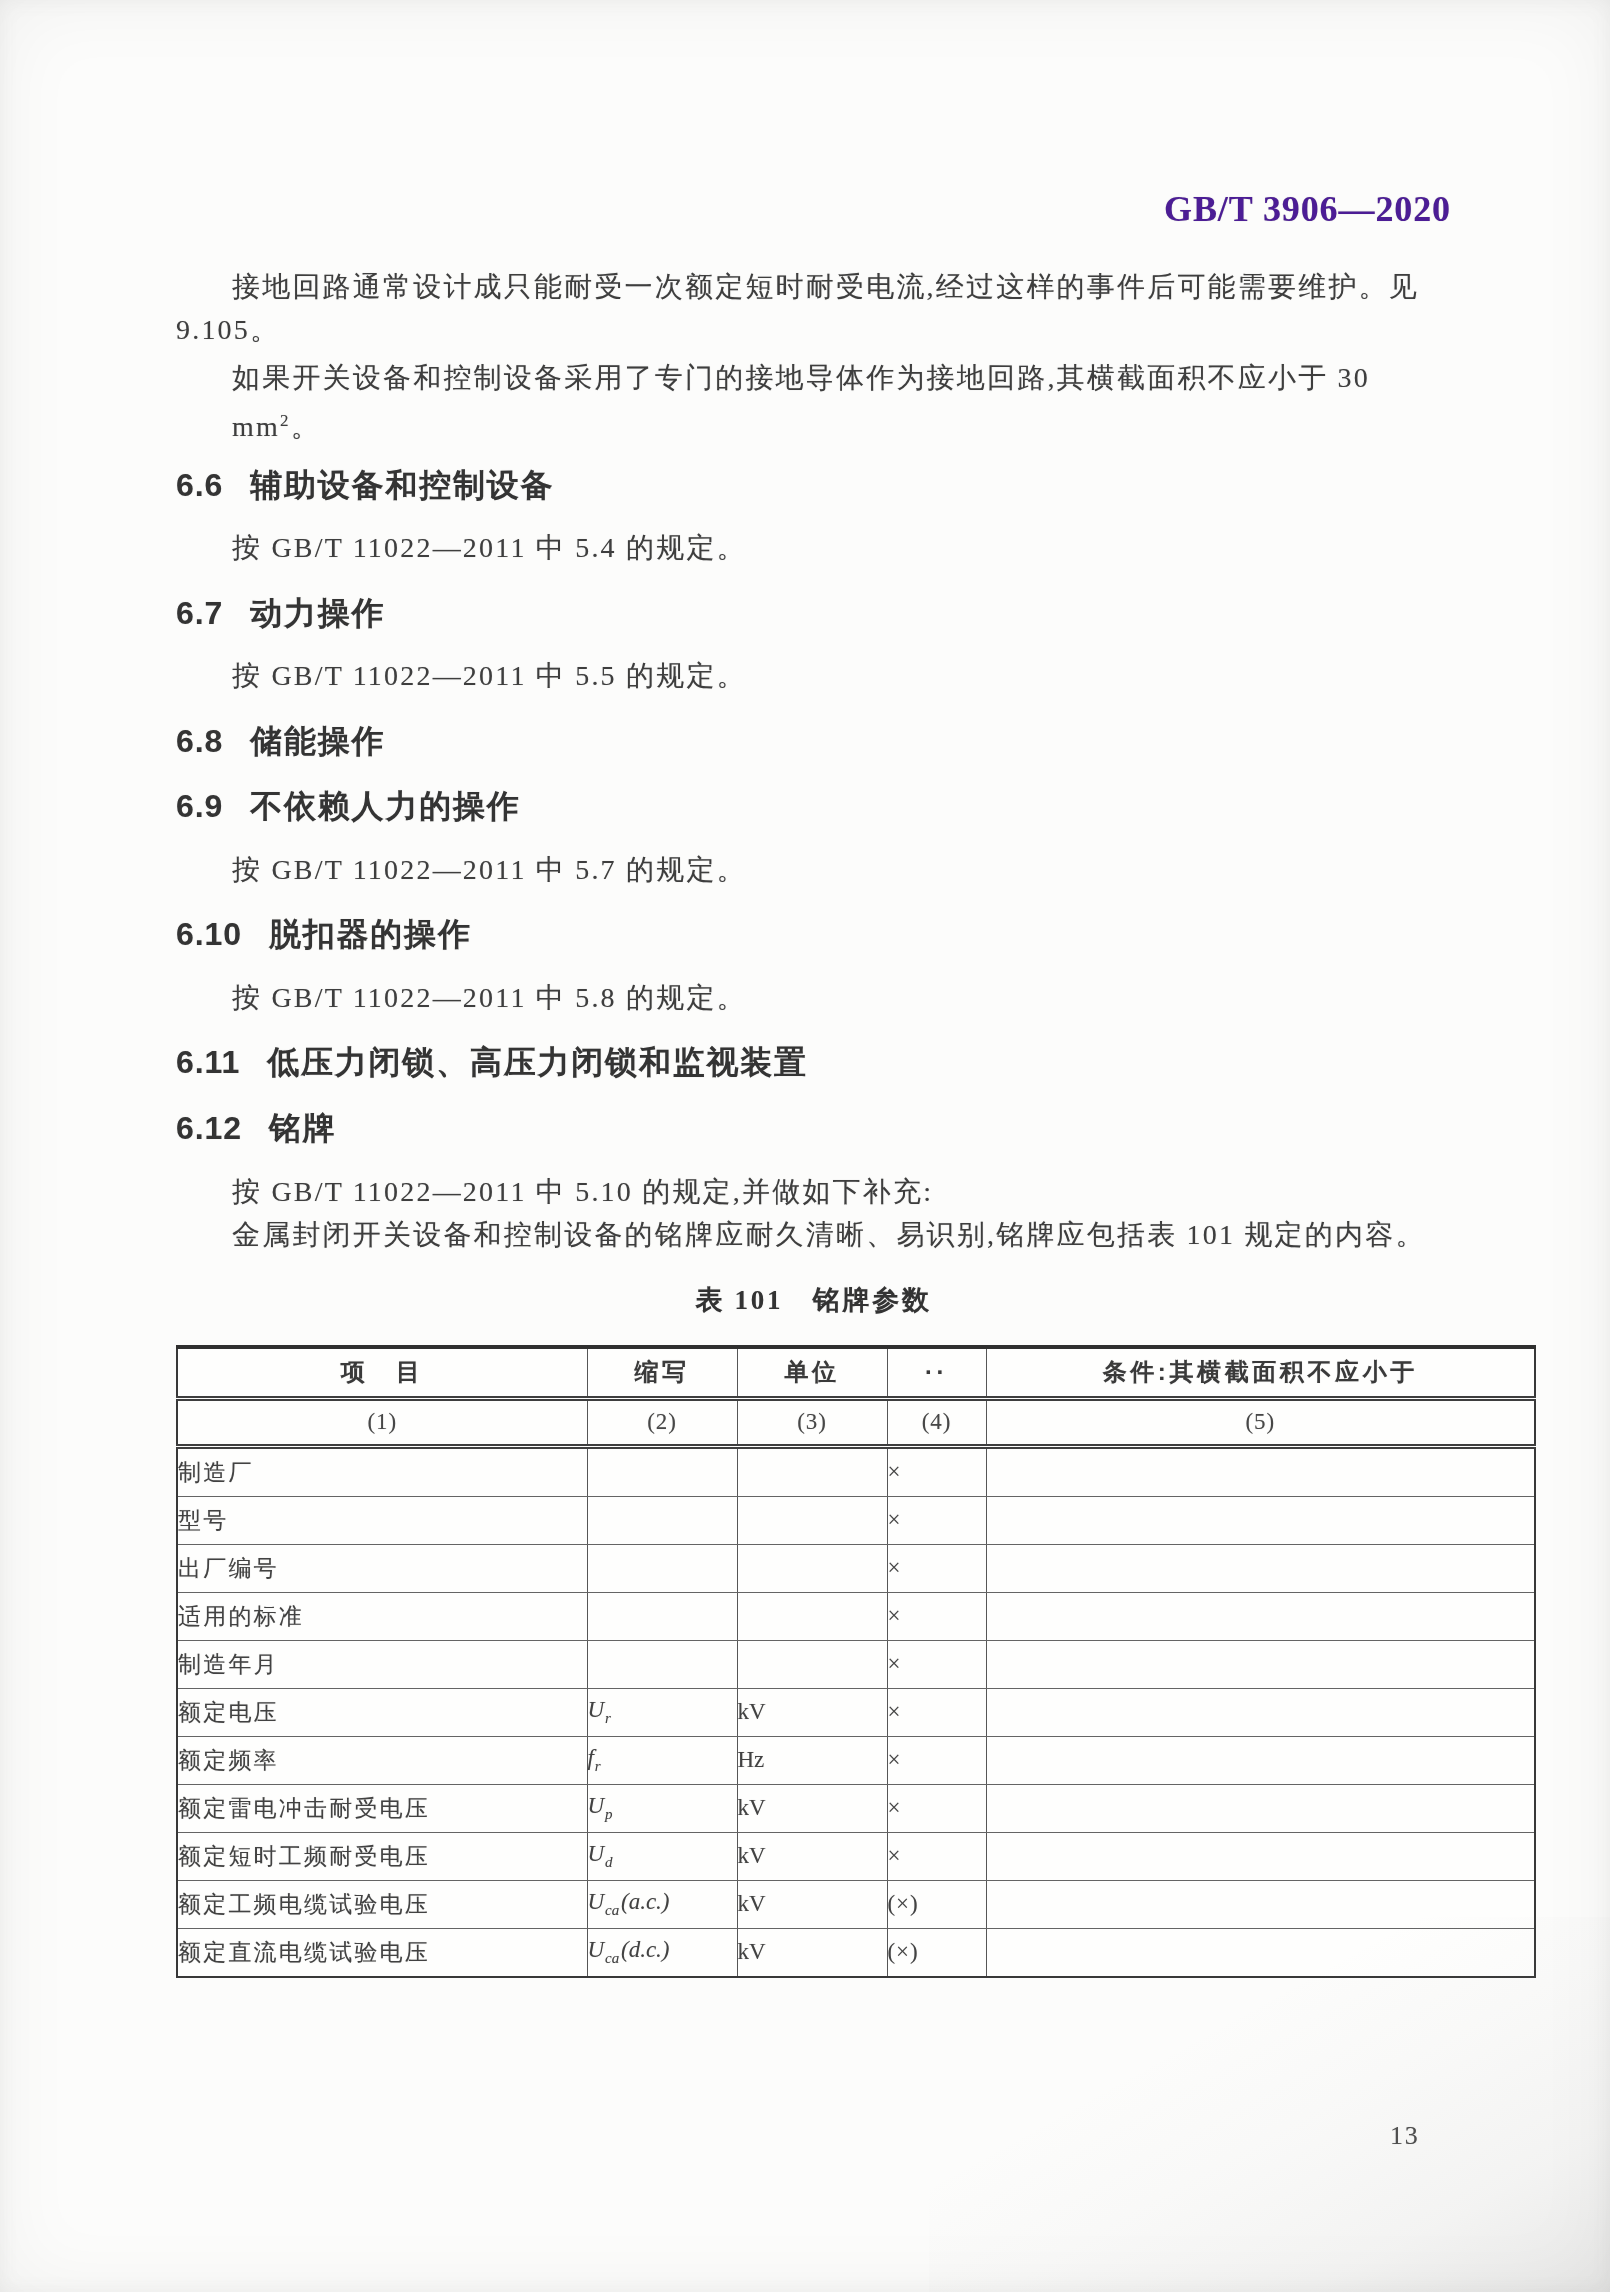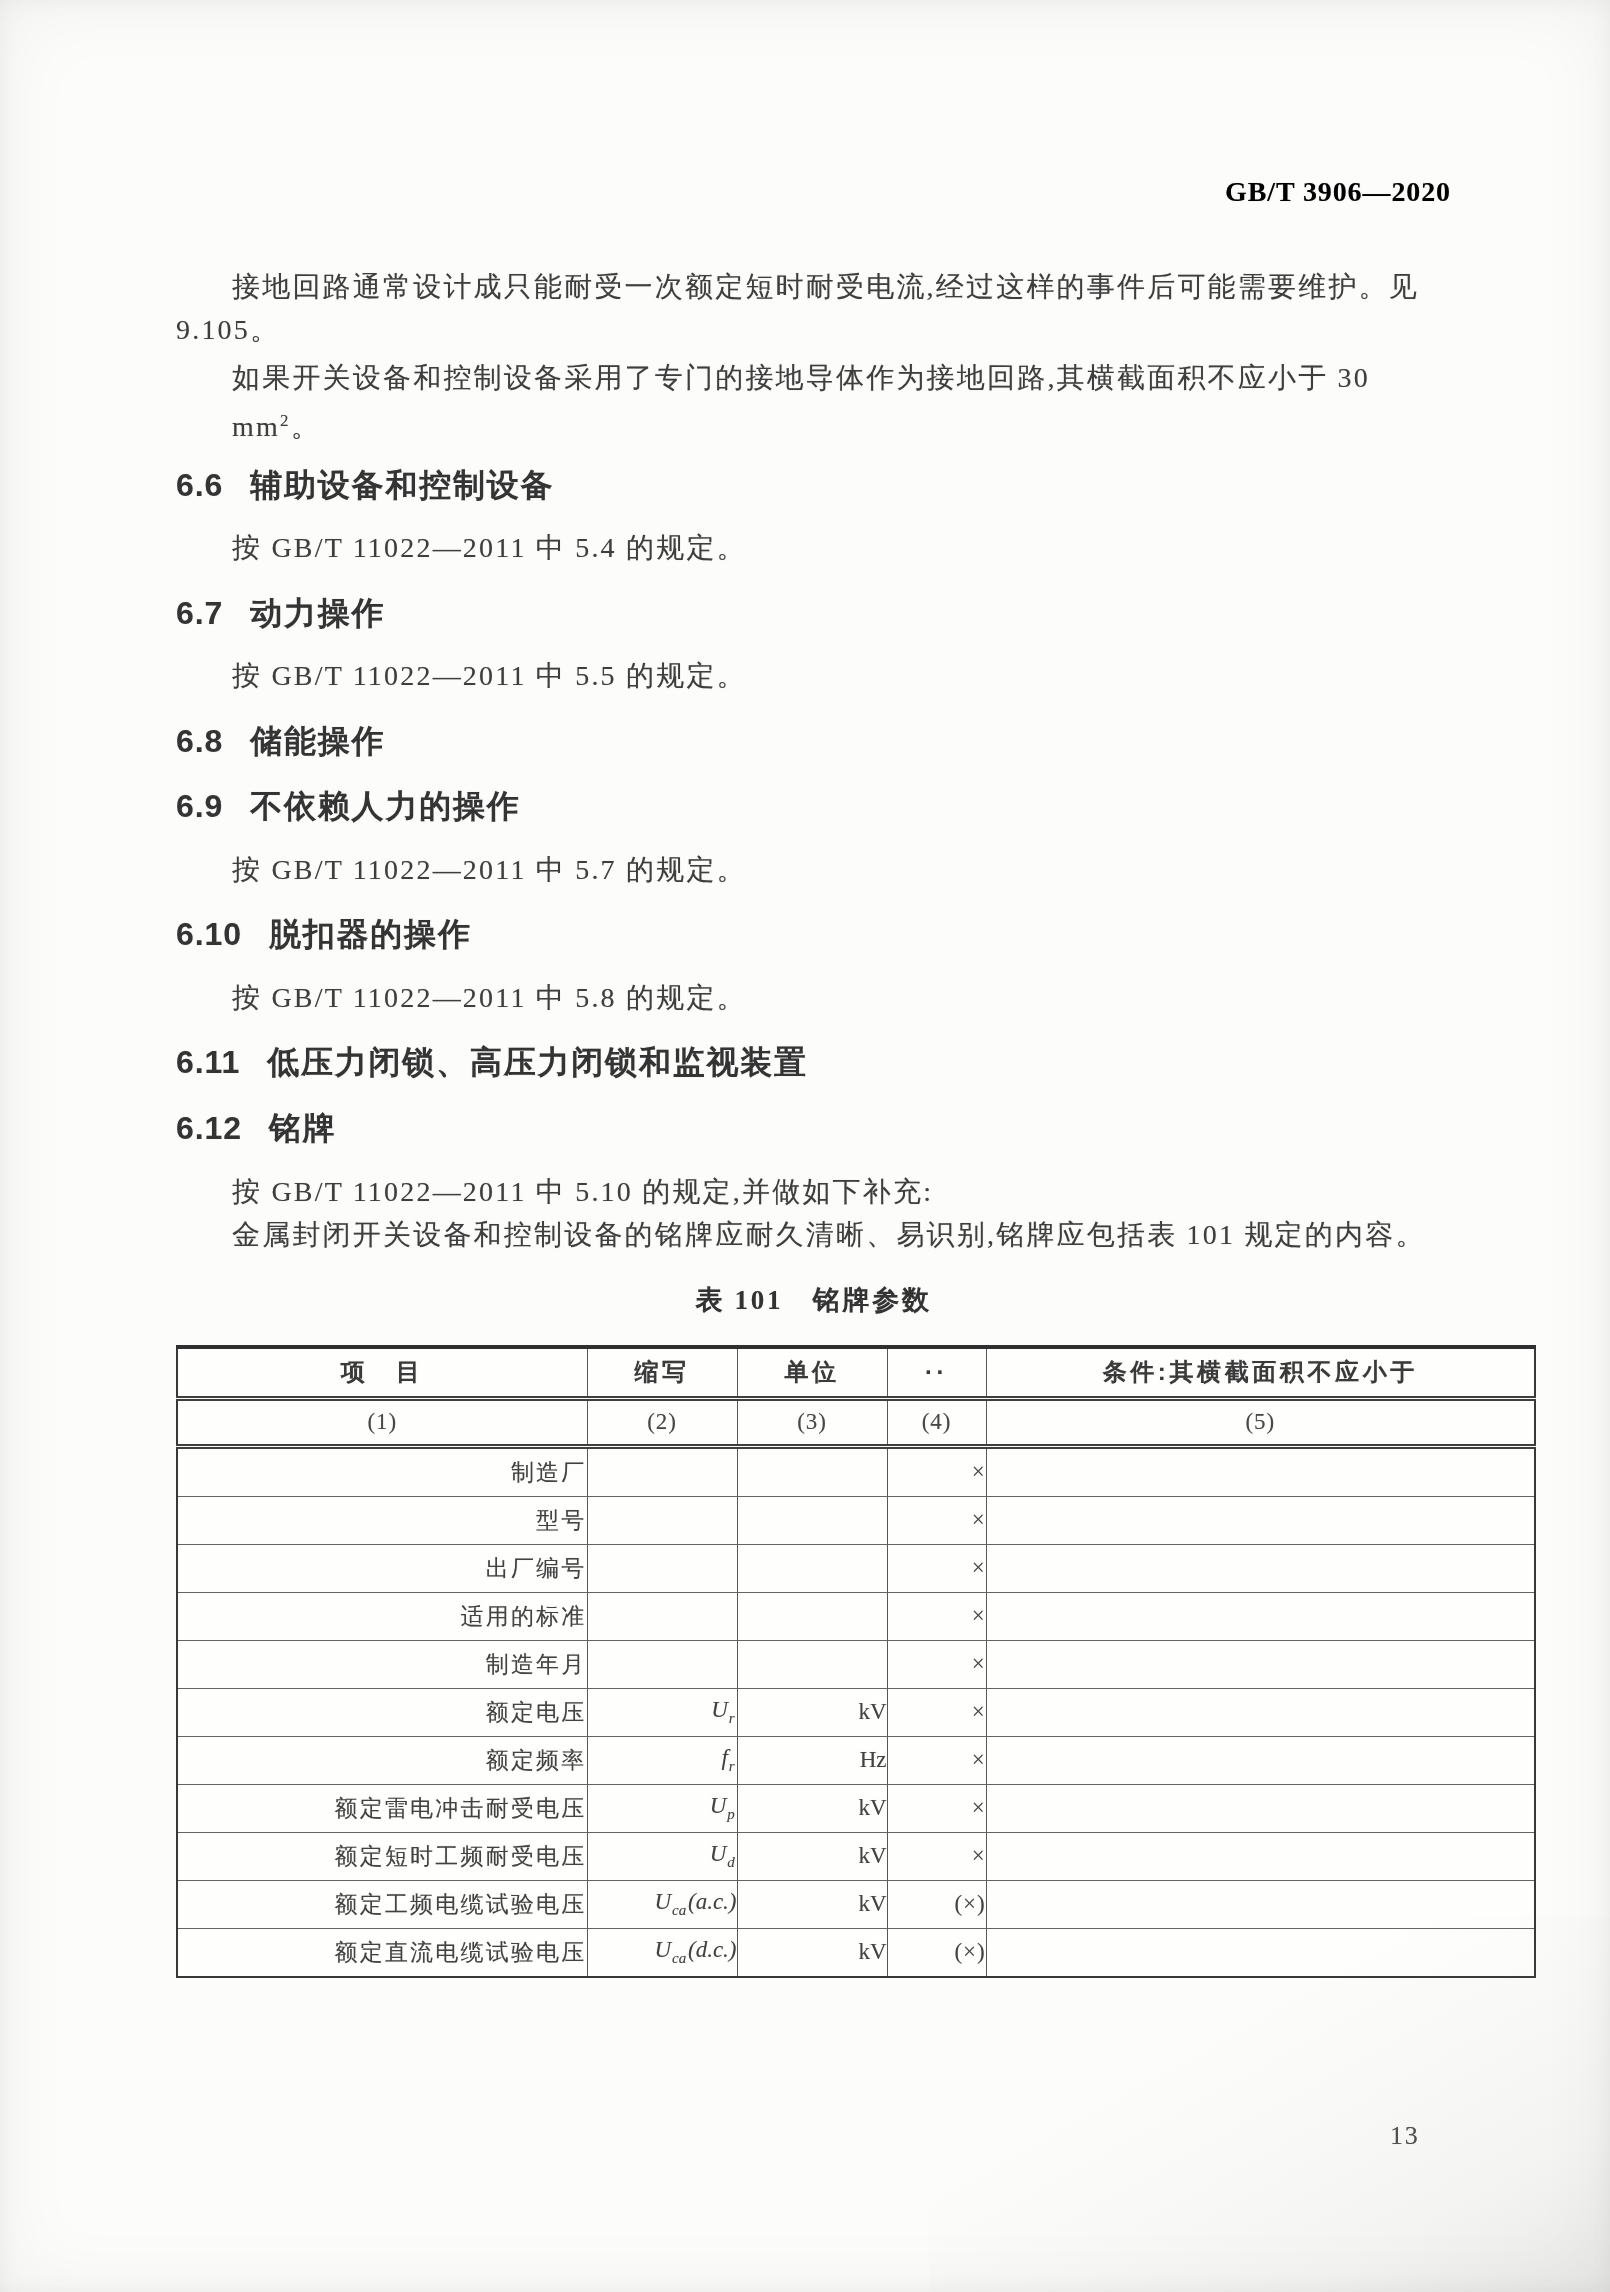--- a/index.html
+++ b/index.html
@@ -6,24 +6,24 @@
   .page{
     position:relative;
     width:1610px;height:2293px;
     margin:0 auto;
     background:#fcfcfb;
     overflow:hidden;
     box-shadow:inset 0 0 81px rgba(0,0,0,0.05);
     font-family:"Liberation Serif","DejaVu Serif",serif;
   }
   .doc-header{
-    position:absolute;top:176px;right:159px;
+    position:absolute;top:188px;right:159px;
     font-family:"Liberation Serif","DejaVu Serif",serif;
-    font-weight:bold;font-size:28px;letter-spacing:0.9px;
-    color:#000000;text-shadow:0 0 0.9px rgba(60,60,60,.35);
+    font-weight:bold;font-size:36px;letter-spacing:0.9px;
+    color:#4c1d95;text-shadow:0 0 0.9px rgba(60,60,60,.35);
   }
   .content{
     position:absolute;left:176px;top:265px;width:1275px;
   }
   .body-line{
     margin:0;
     font-size:28px;line-height:43px;
     color:#3e3e3e;letter-spacing:2.2px;
     text-shadow:0 0 0.9px rgba(70,70,70,.35);
   }
@@ -70,21 +70,21 @@
   }
   tr.sub-row td{
     height:43px;
     font-size:23px;color:#474747;letter-spacing:0.9px;
     text-align:center;vertical-align:middle;
     border-bottom:5.4px double #3e3e3e;
   }
   tbody.rows td{
     height:47px;
     font-size:23px;color:#424242;
-    text-align:right;vertical-align:middle;
+    text-align:left;vertical-align:middle;
     border-bottom:1.8px solid #646464;
   }
   tbody.rows tr:last-child td{border-bottom:none;}
   td.c-item{text-align:left;padding-left:30px;letter-spacing:2.2px;}
   .sym{font-style:italic;}
   .sym .base{font-style:italic;}
   .sym sub{font-size:15px;vertical-align:-6.3px;letter-spacing:0;margin-left:0.9px;}
   .sym .paren{font-style:italic;letter-spacing:0;margin-left:1.8px;}
   .mark-cell{letter-spacing:0.9px;color:#4e4e4e;}
   .page-num{

